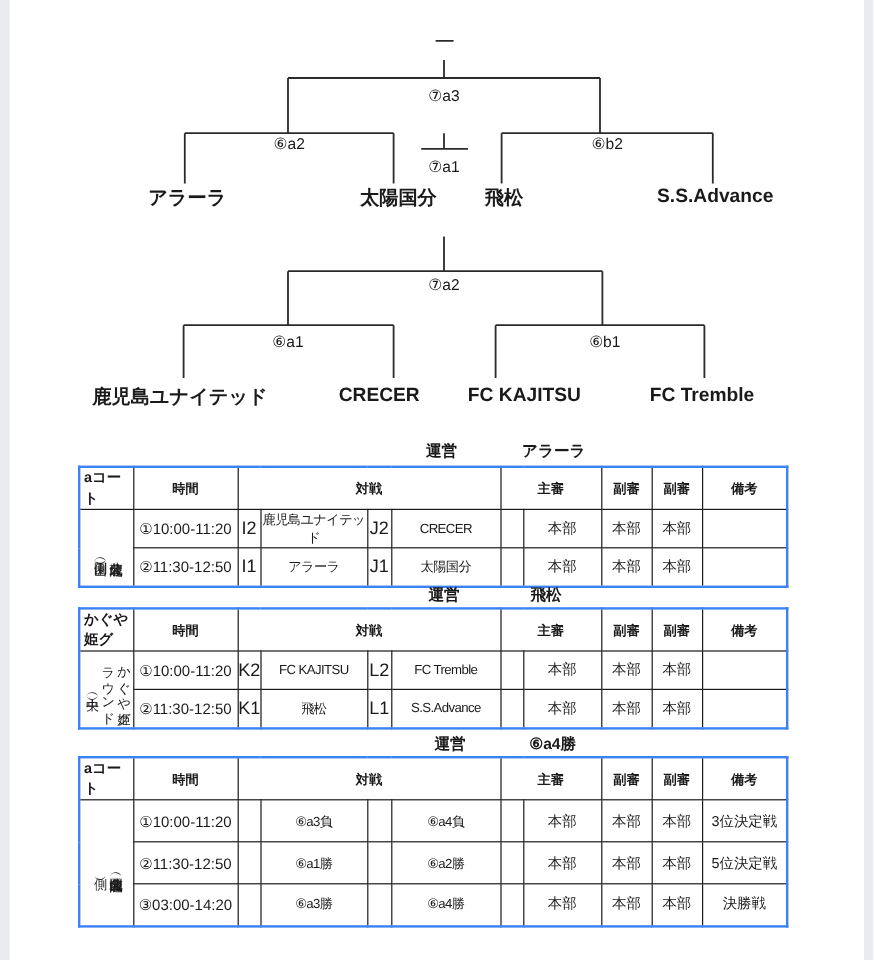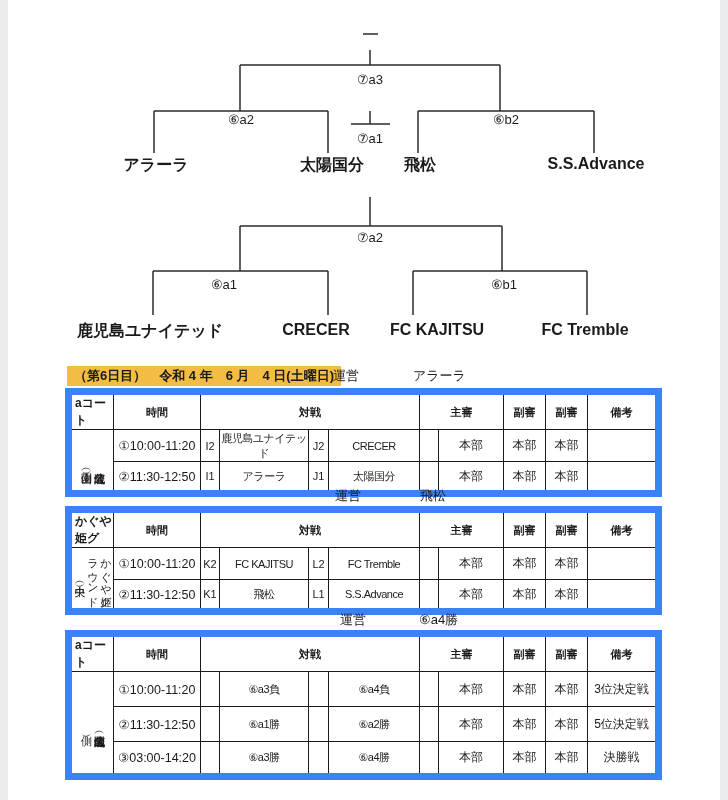--- a/index.html
+++ b/index.html
@@ -5,29 +5,29 @@
   html,body{margin:0;padding:0;background:#fff;}
   .page{position:relative;width:728px;height:800px;background:#ffffff;overflow:hidden;
         font-family:"Liberation Sans",sans-serif;color:#1a1a1a;}
   .edge{position:absolute;top:0;height:100%;width:8px;background:#e9ebee;}
   .edge.left{left:0;} .edge.right{right:0;}
   svg.bracket{position:absolute;left:0;top:0;}
   .blabel{position:absolute;transform:translateX(-50%);font-size:13px;white-space:nowrap;}
   .teamname{position:absolute;transform:translateX(-50%);font-size:16px;font-weight:bold;white-space:nowrap;}
   .band{position:absolute;background:#f2bc45;font-size:13px;font-weight:bold;line-height:20px;
         padding:0 7px;white-space:nowrap;}
-  .cap{position:absolute;font-size:13px;font-weight:normal;line-height:20px;white-space:nowrap;}
+  .cap{position:absolute;font-size:13px;font-weight:bold;line-height:20px;white-space:nowrap;margin-left:22px;}
   table.sched{position:absolute;left:65px;width:590px;border-collapse:collapse;table-layout:fixed;
-        border:7px solid #3b82f6;font-size:12px;}
+        border:2px solid #3b82f6;font-size:12px;}
   .sched th,.sched td{border:1px solid #1a1a1a;text-align:center;vertical-align:middle;padding:0;overflow:hidden;}
   .sched th{font-weight:bold;font-size:11px;}
   .sched th.court{text-align:left;padding-left:3px;font-size:12px;}
   .sched td.time{font-size:12.5px;margin-left:24px;}
   .sched td.teamcell{font-size:11px;letter-spacing:-0.5px;}
-  .sched td.code{font-size:11px;text-align:center;}
+  .sched td.code{font-size:15px;text-align:center;}
   .sched td.ref{font-size:12px;}
   .sched td.note{font-size:12px;}
   .sched td.venue span{writing-mode:vertical-rl;white-space:pre;display:inline-block;
         font-size:11px;line-height:13px;}
 </style>
 </head>
 <body>
 
 <div class="page">
   <div class="edge left"></div>
@@ -41,28 +41,27 @@
   <span class="blabel" style="left:370px;top:72px">⑦a3</span>
   <span class="blabel" style="left:241px;top:112px">⑥a2</span>
   <span class="blabel" style="left:506px;top:112px">⑥b2</span>
   <span class="blabel" style="left:370px;top:131px">⑦a1</span>
   <span class="teamname" style="left:156px;top:155px">アラーラ</span>
   <span class="teamname" style="left:332px;top:155px">太陽国分</span>
   <span class="teamname" style="left:420px;top:155px">飛松</span>
   <span class="teamname" style="left:596px;top:155px">S.S.Advance</span>
 
   <span class="blabel" style="left:370px;top:230px">⑦a2</span>
-  <span class="blabel" style="left:224px;top:277px">⑥a1</span>
+  <span class="blabel" style="left:240px;top:277px">⑥a1</span>
   <span class="blabel" style="left:504px;top:277px">⑥b1</span>
   <span class="teamname" style="left:150px;top:321px">鹿児島ユナイテッド</span>
   <span class="teamname" style="left:316px;top:321px">CRECER</span>
   <span class="teamname" style="left:437px;top:321px">FC KAJITSU</span>
   <span class="teamname" style="left:585px;top:321px">FC Tremble</span>
 
-  <span class="band" style="left:67px;top:366px">（第6日目）　令和 4 年　6 月　4 日(土曜日)</span>
   <span class="cap" style="left:333px;top:366px">運営</span>
   <span class="cap" style="left:413px;top:366px">アラーラ</span>
 
   <table class="sched" style="top:388px">
     <colgroup>
         <col style="width:45px">
         <col style="width:87px">
         <col style="width:19px">
         <col style="width:89px">
         <col style="width:20px">

